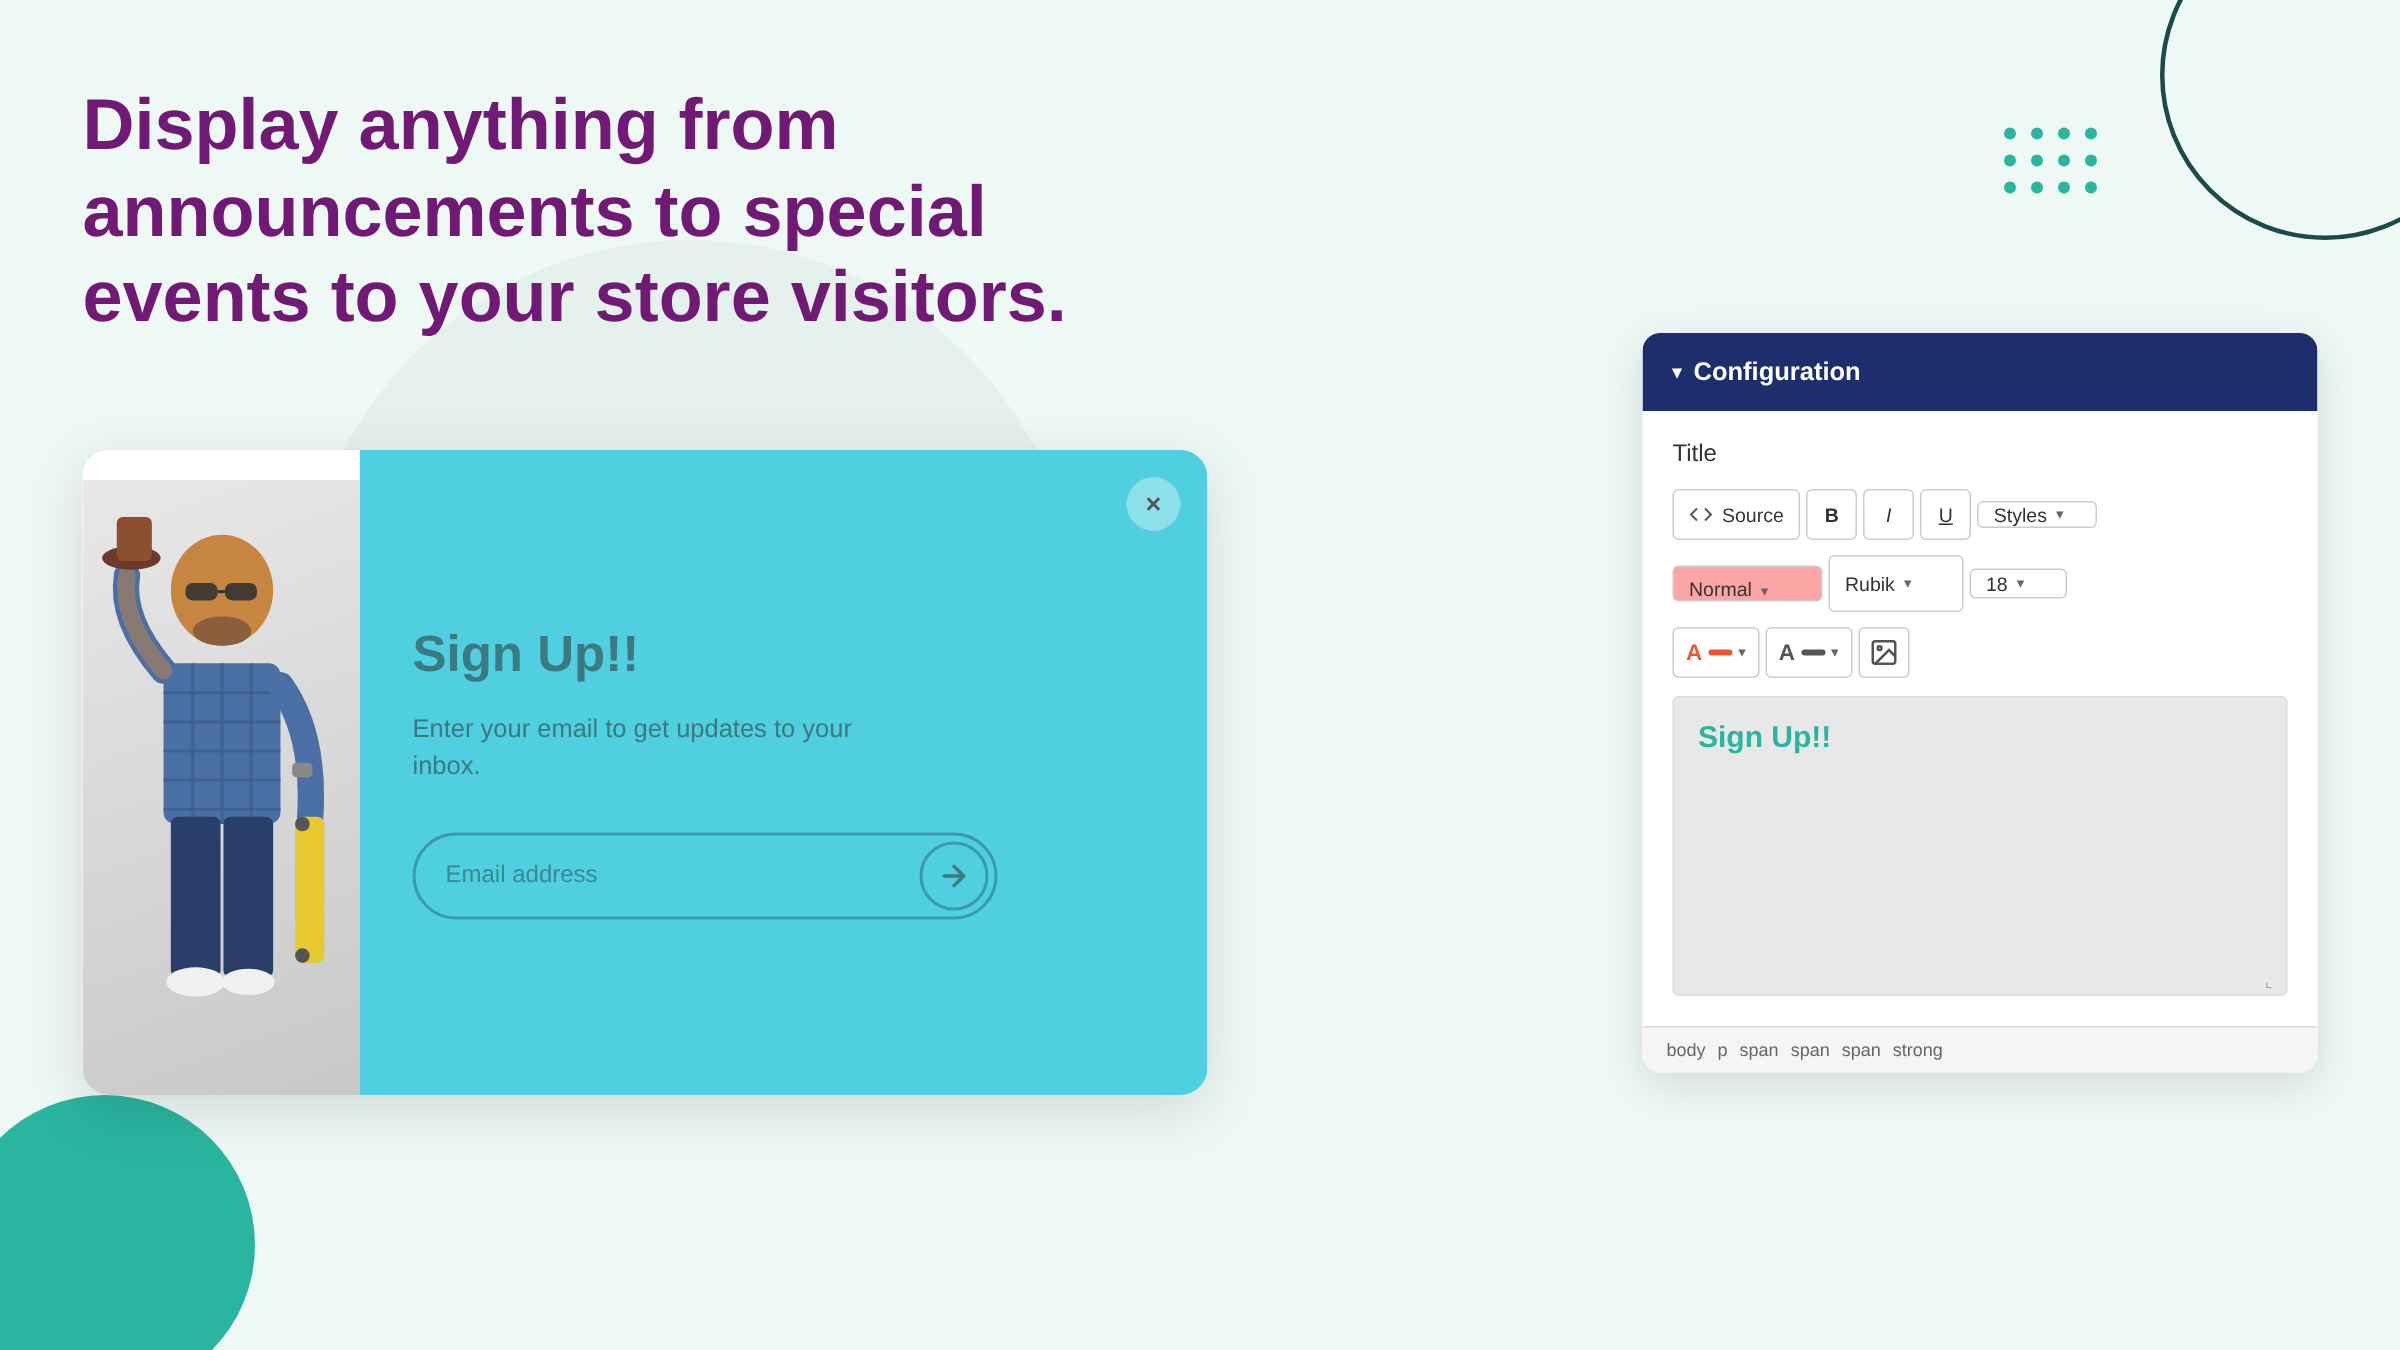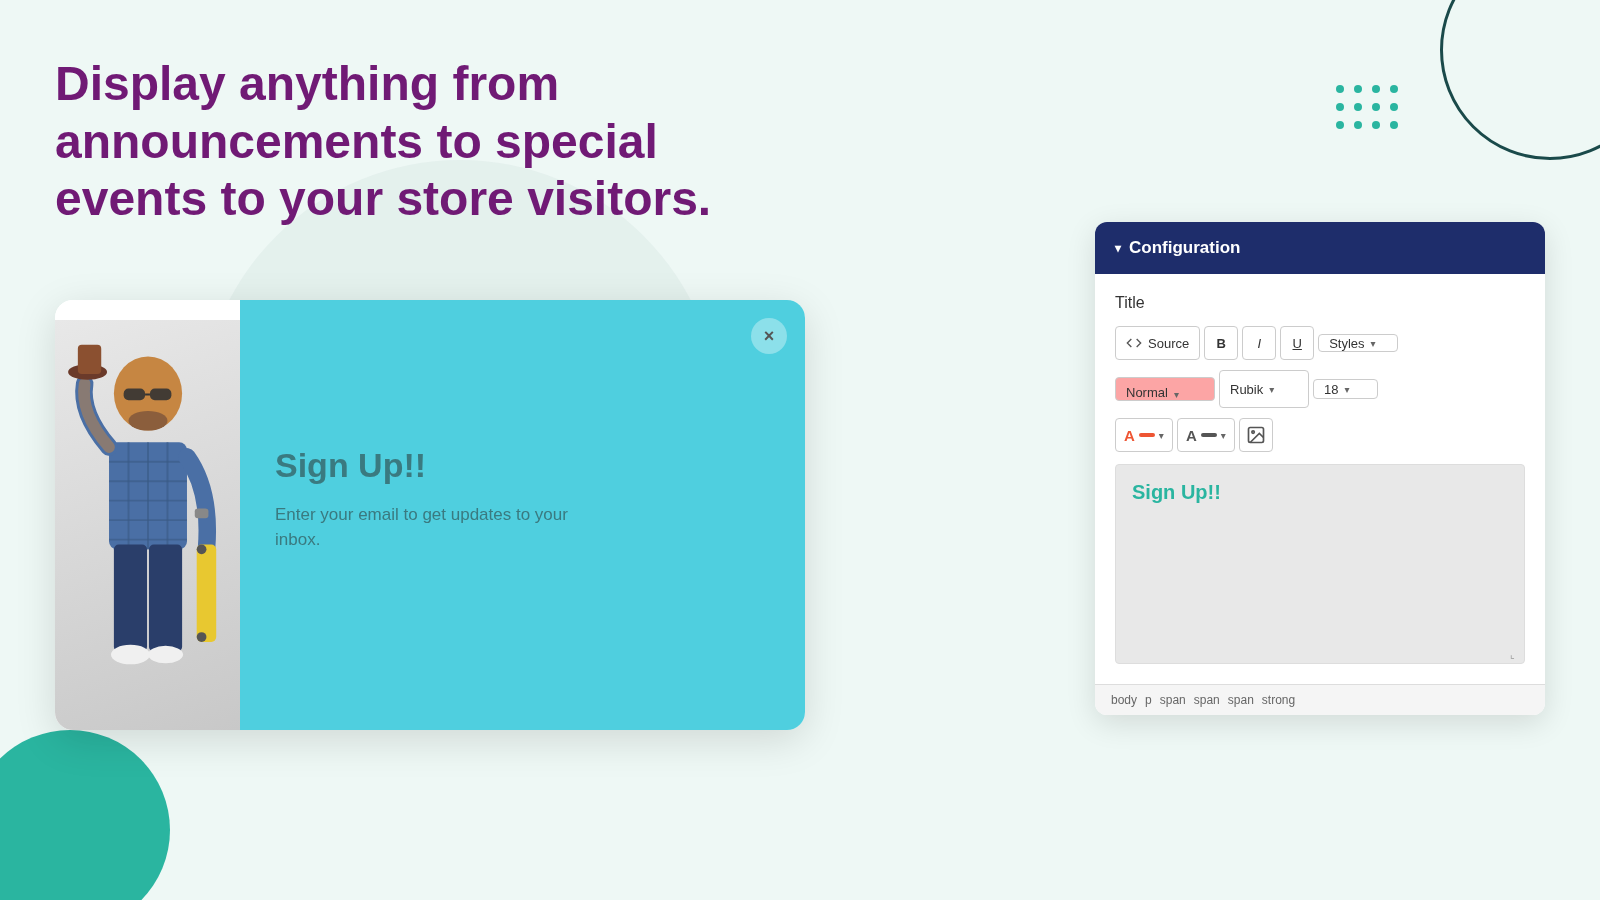--- a/index.html
+++ b/index.html
@@ -497,20 +497,29 @@
       </svg>
     </div>
   </div>
 
   <div class="popup-right">
     <button class="close-btn">×</button>
 
     <div class="popup-title">Sign Up!!</div>
     <div class="popup-subtitle">Enter your email to get updates to your inbox.</div>
 
+    <div class="email-row">
+      <input class="email-input" type="email" placeholder="Email address" style="">
+      <button class="submit-btn">
+        <svg width="22" height="22" viewBox="0 0 24 24" fill="none" stroke="#3a7a80" stroke-width="2.5" stroke-linecap="round" stroke-linejoin="round">
+          <line x1="5" y1="12" x2="19" y2="12"></line>
+          <polyline points="12 5 19 12 12 19"></polyline>
+        </svg>
+      </button>
+    </div>
   </div>
 </div>
 
 <div class="config-panel">
 
   <div class="config-header">
     <span class="chevron-icon">▾</span>
     <span>Configuration</span>
   </div>
 

